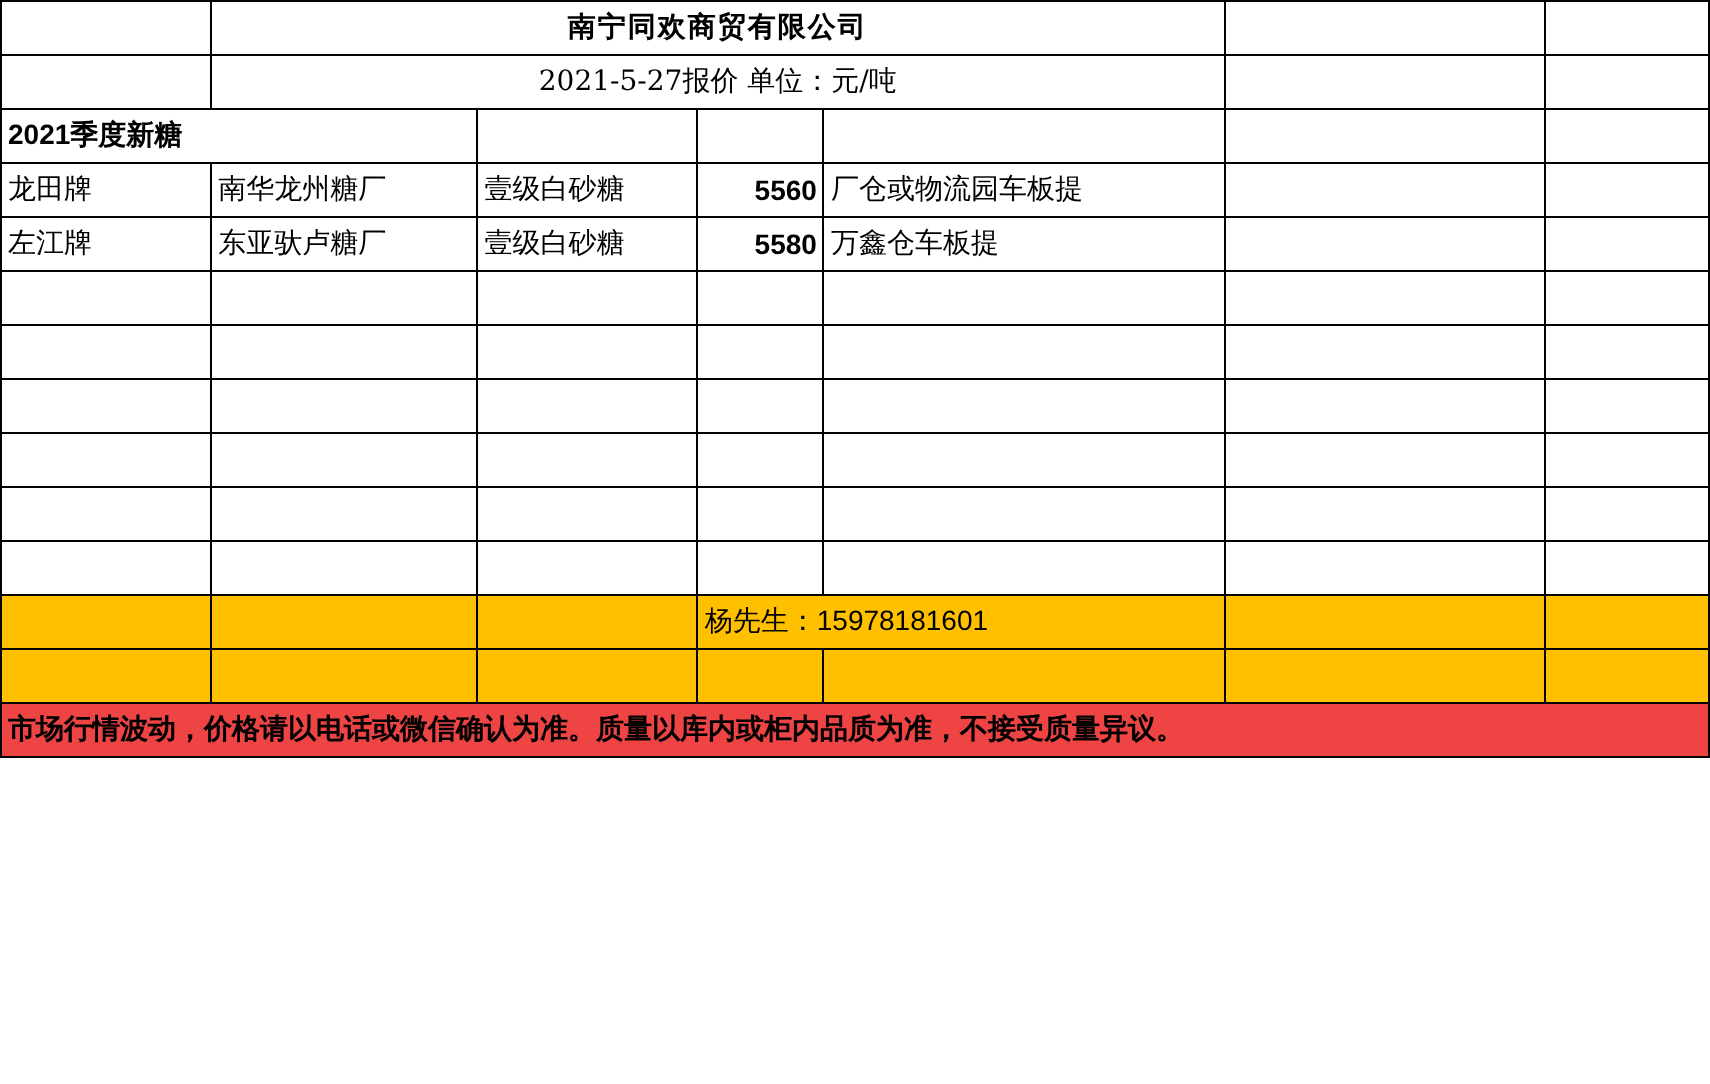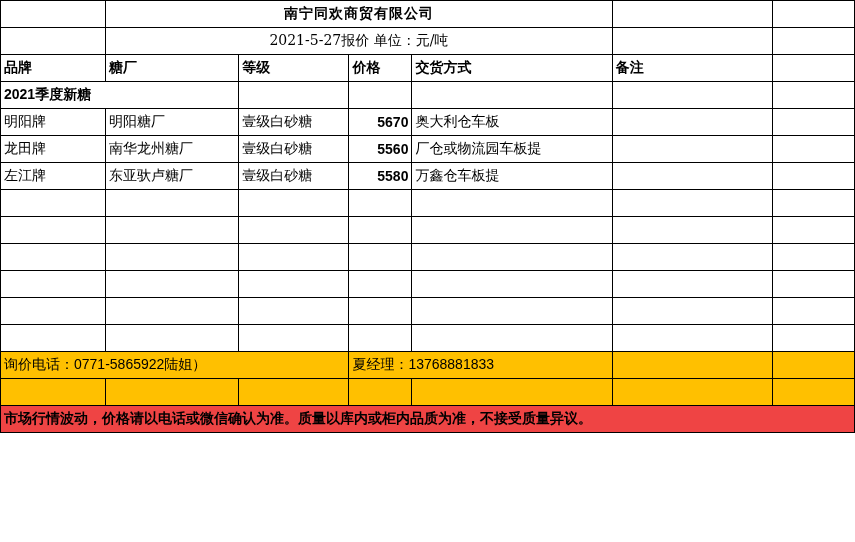--- a/index.html
+++ b/index.html
@@ -128,48 +128,30 @@
         <td class="nb-all"></td>
       </tr>
 
       <tr class="subtitle-row">
         <td class="nb-all"></td>
         <td class="subtitle-cell" colspan="4">2021-5-27报价    单位：元/吨</td>
         <td class="nb-all"></td>
         <td class="nb-all"></td>
       </tr>
 
-      <tr>
-        <td class="header-cell">品牌</td>
-        <td class="header-cell">糖厂</td>
-        <td class="header-cell">等级</td>
-        <td class="header-price">价格</td>
-        <td class="header-cell">交货方式</td>
-        <td class="header-cell">备注</td>
-        <td class="header-cell"></td>
-      </tr>
 
       <tr>
         <td class="season-cell" colspan="2">2021季度新糖</td>
         <td></td>
         <td></td>
         <td></td>
         <td></td>
         <td></td>
       </tr>
 
-      <tr>
-        <td class="data-cell">明阳牌</td>
-        <td class="data-cell">明阳糖厂</td>
-        <td class="data-cell">壹级白砂糖</td>
-        <td class="price-cell">5670</td>
-        <td class="data-cell">奥大利仓车板</td>
-        <td class="data-cell"></td>
-        <td class="data-cell"></td>
-      </tr>
       <tr>
         <td class="data-cell">龙田牌</td>
         <td class="data-cell">南华龙州糖厂</td>
         <td class="data-cell">壹级白砂糖</td>
         <td class="price-cell">5560</td>
         <td class="data-cell">厂仓或物流园车板提</td>
         <td class="data-cell"></td>
         <td class="data-cell"></td>
       </tr>
       <tr>
@@ -231,22 +213,24 @@
         <td></td>
           <td></td>
           <td></td>
           <td></td>
           <td></td>
           <td></td>
           <td></td>
       </tr>
 
       <tr>
-        <td class="yellow contact-cell" colspan="3">询价电话：0771-5865922陆姐）</td>
-        <td class="yellow contact-cell" colspan="2">夏经理：13768881833</td>
+        <td class="yellow"></td>
+        <td class="yellow"></td>
+        <td class="yellow"></td>
+        <td class="yellow contact-cell" colspan="2">杨先生：15978181601</td>
         <td class="yellow"></td>
         <td class="yellow"></td>
       </tr>
       <tr>
         <td class="yellow"></td>
         <td class="yellow"></td>
         <td class="yellow"></td>
         <td class="yellow"></td>
         <td class="yellow"></td>
         <td class="yellow"></td>

